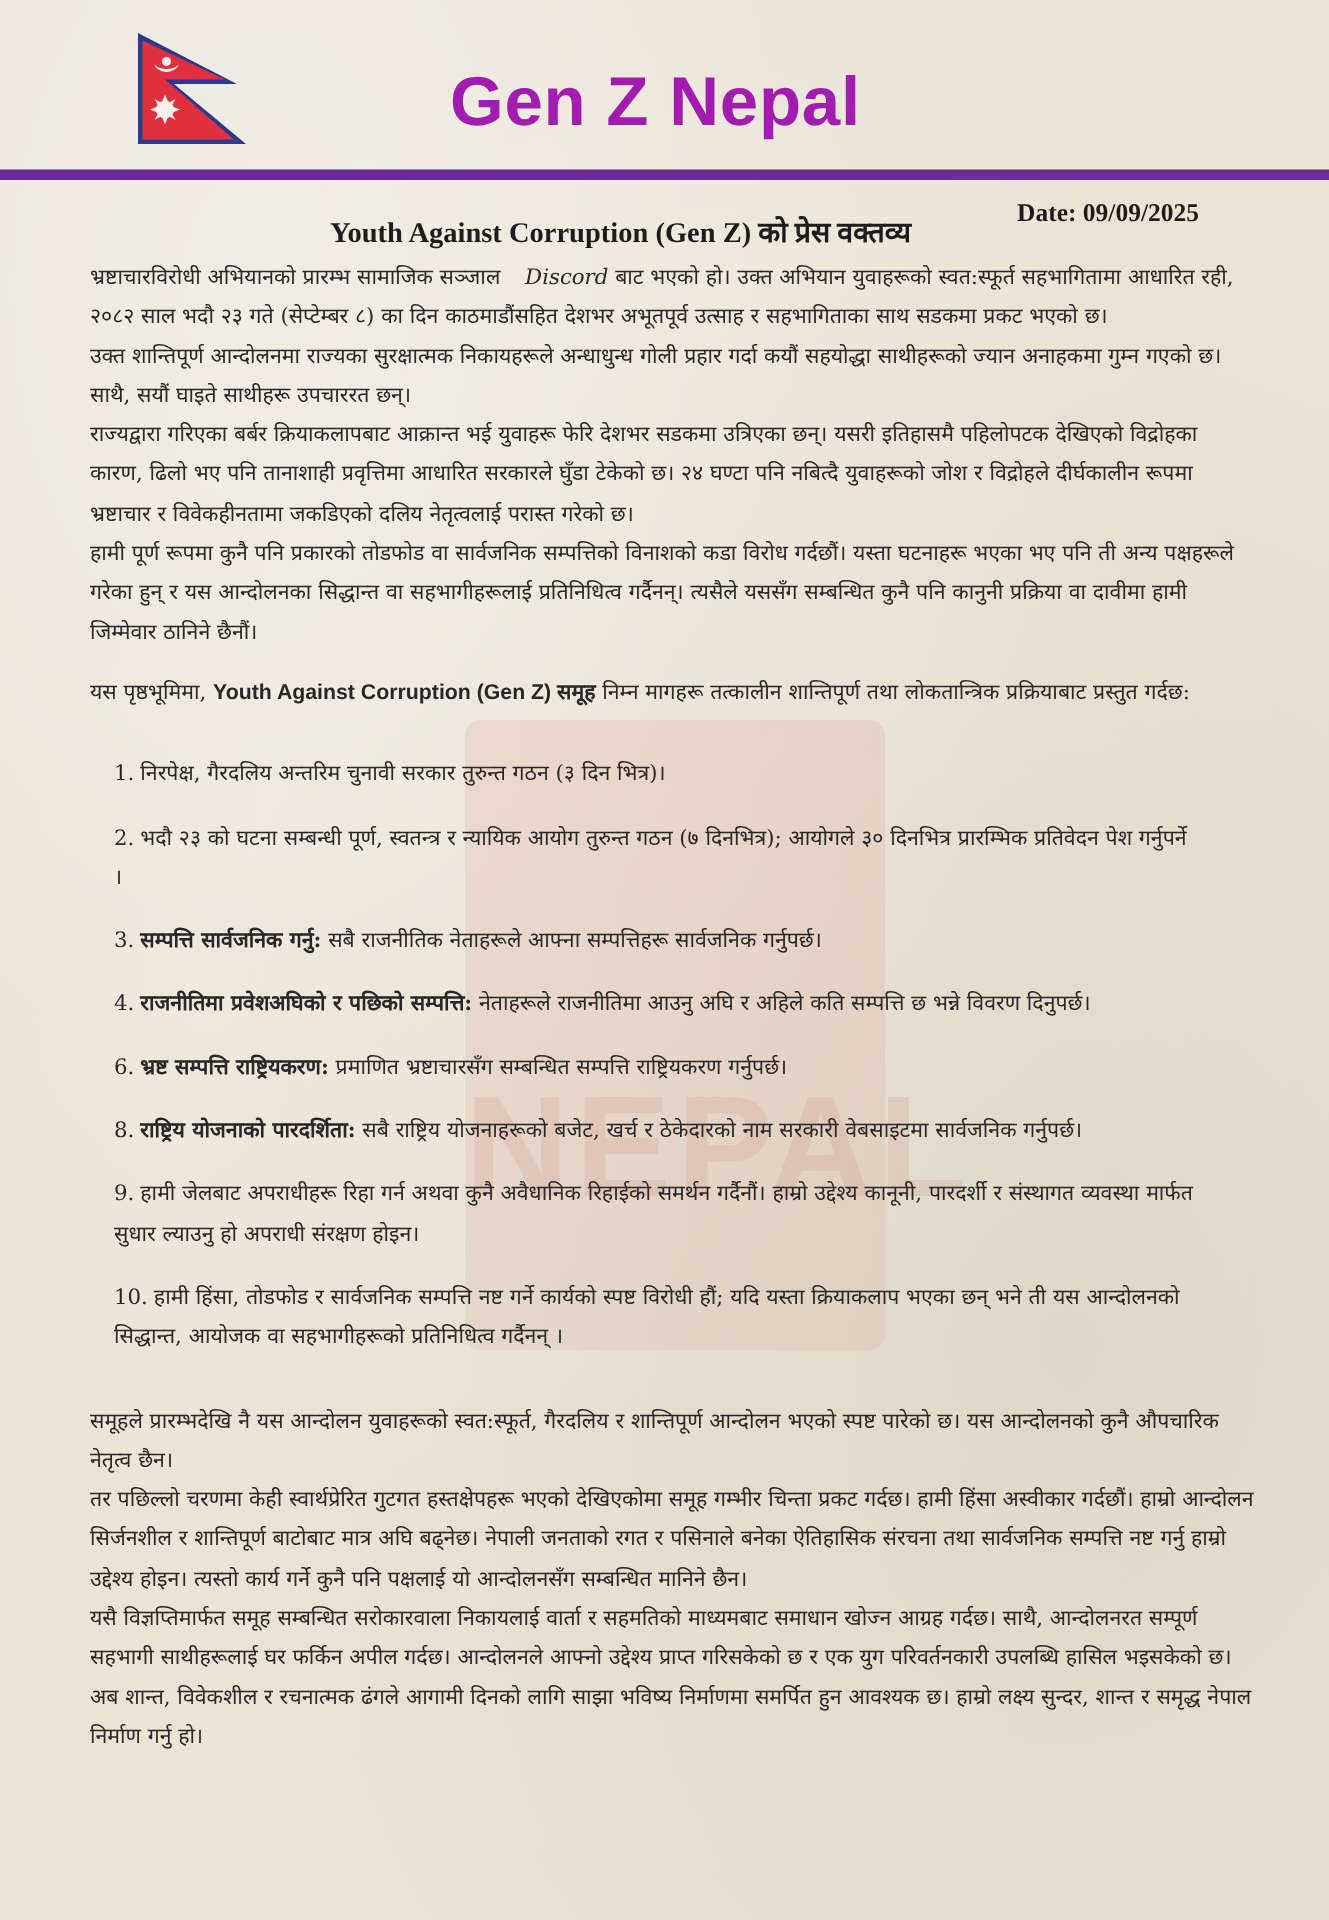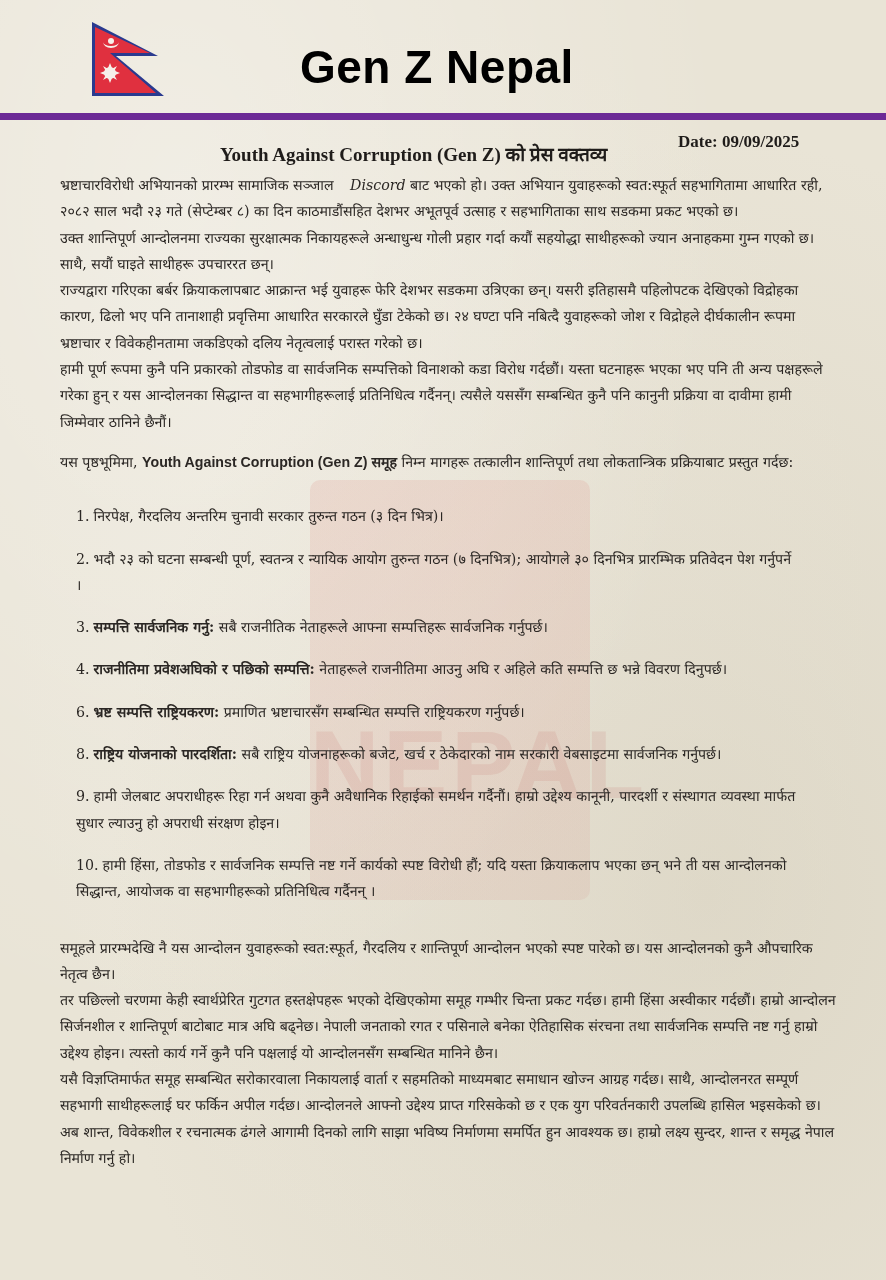--- a/index.html
+++ b/index.html
@@ -21,21 +21,21 @@
     .watermark .wm-text {
       position: absolute; left: 0; right: 0; top: 230px; text-align: center;
       font-family: "Liberation Sans", sans-serif; font-weight: bold; font-size: 96px;
       color: rgba(200,120,110,0.16); letter-spacing: 4px;
     }
     .header { position: absolute; left: 0; top: 0; width: 886px; height: 120px; }
     .flag { position: absolute; left: 88px; top: 20px; width: 80px; height: 78px; }
     .brand {
       position: absolute; left: 300px; top: 40px;
       font-family: "Liberation Sans", sans-serif; font-weight: bold; font-size: 46px;
-      color: #000000; letter-spacing: 0.5px;
+      color: #a21caf; letter-spacing: 0.5px;
     }
     .rule { position: absolute; left: 0; top: 113px; width: 886px; height: 7px; background: #6c2a96; }
     .headline {
       position: absolute; left: 220px; top: 141px;
       font-family: "Liberation Serif", serif; font-weight: bold; font-size: 19px; color: #1f1c1a;
     }
     .date {
       position: absolute; left: 678px; top: 132px;
       font-family: "Liberation Serif", serif; font-weight: bold; font-size: 17px; color: #1f1c1a;
     }

